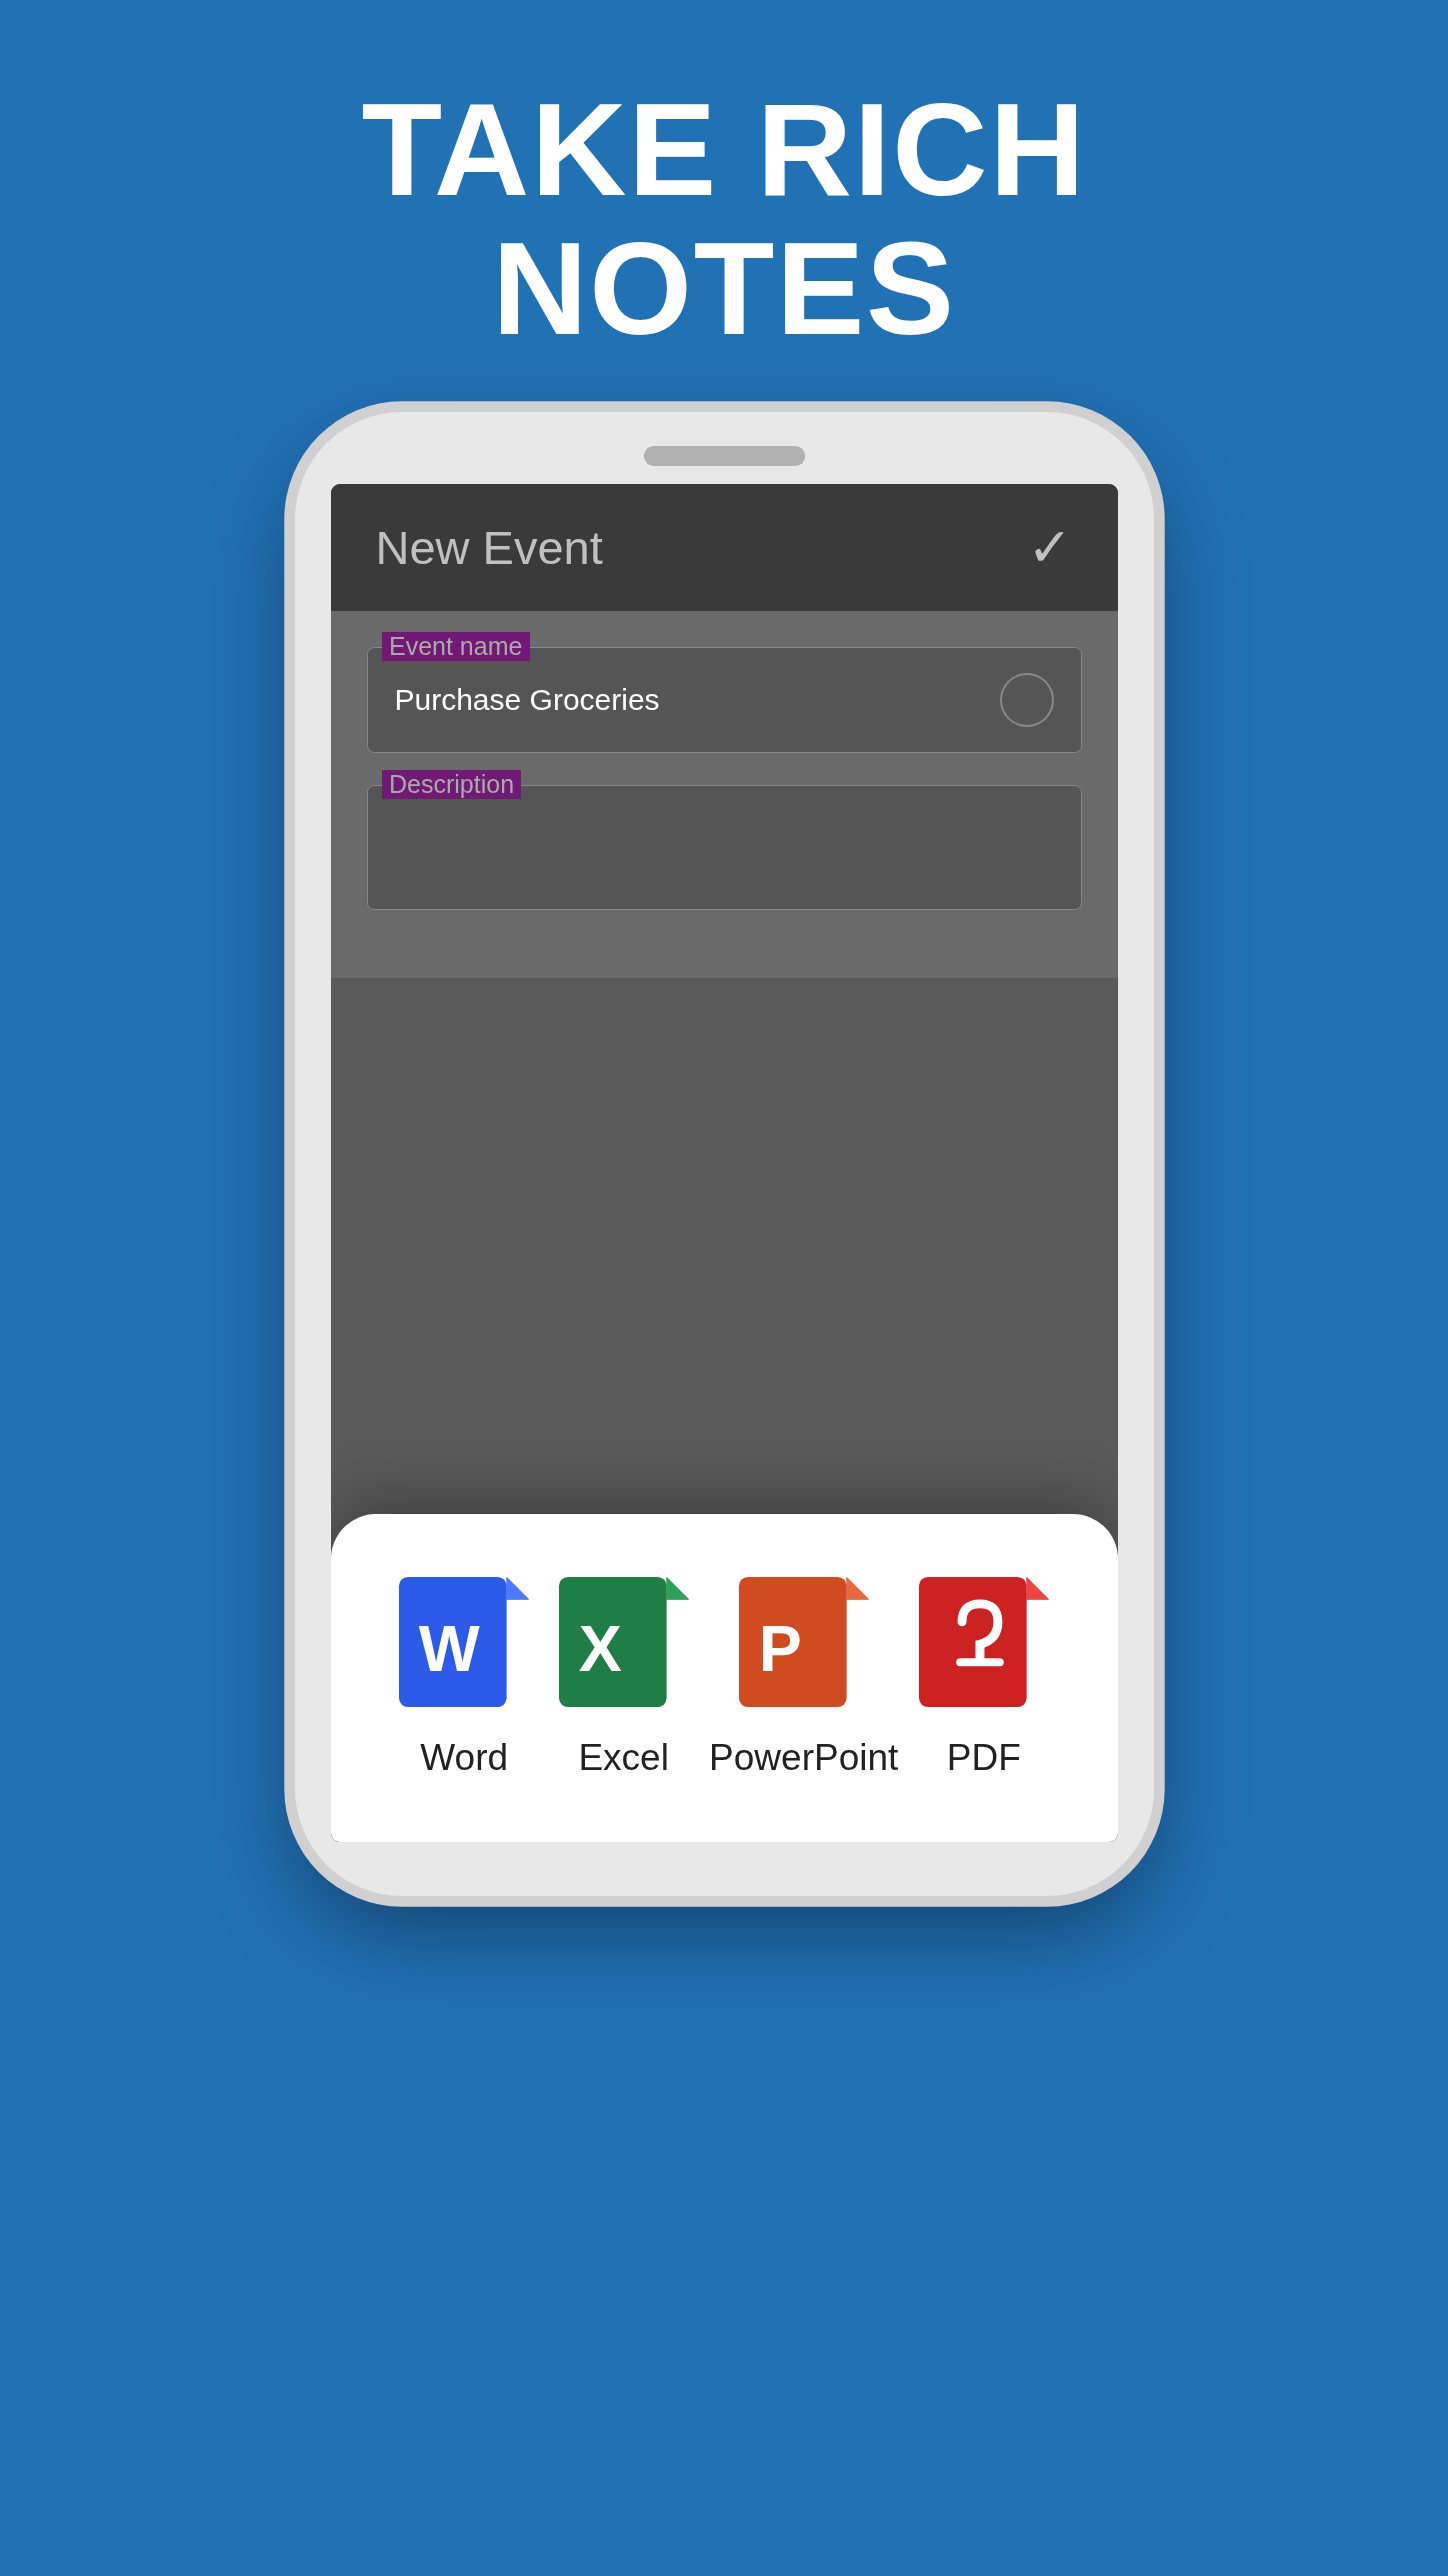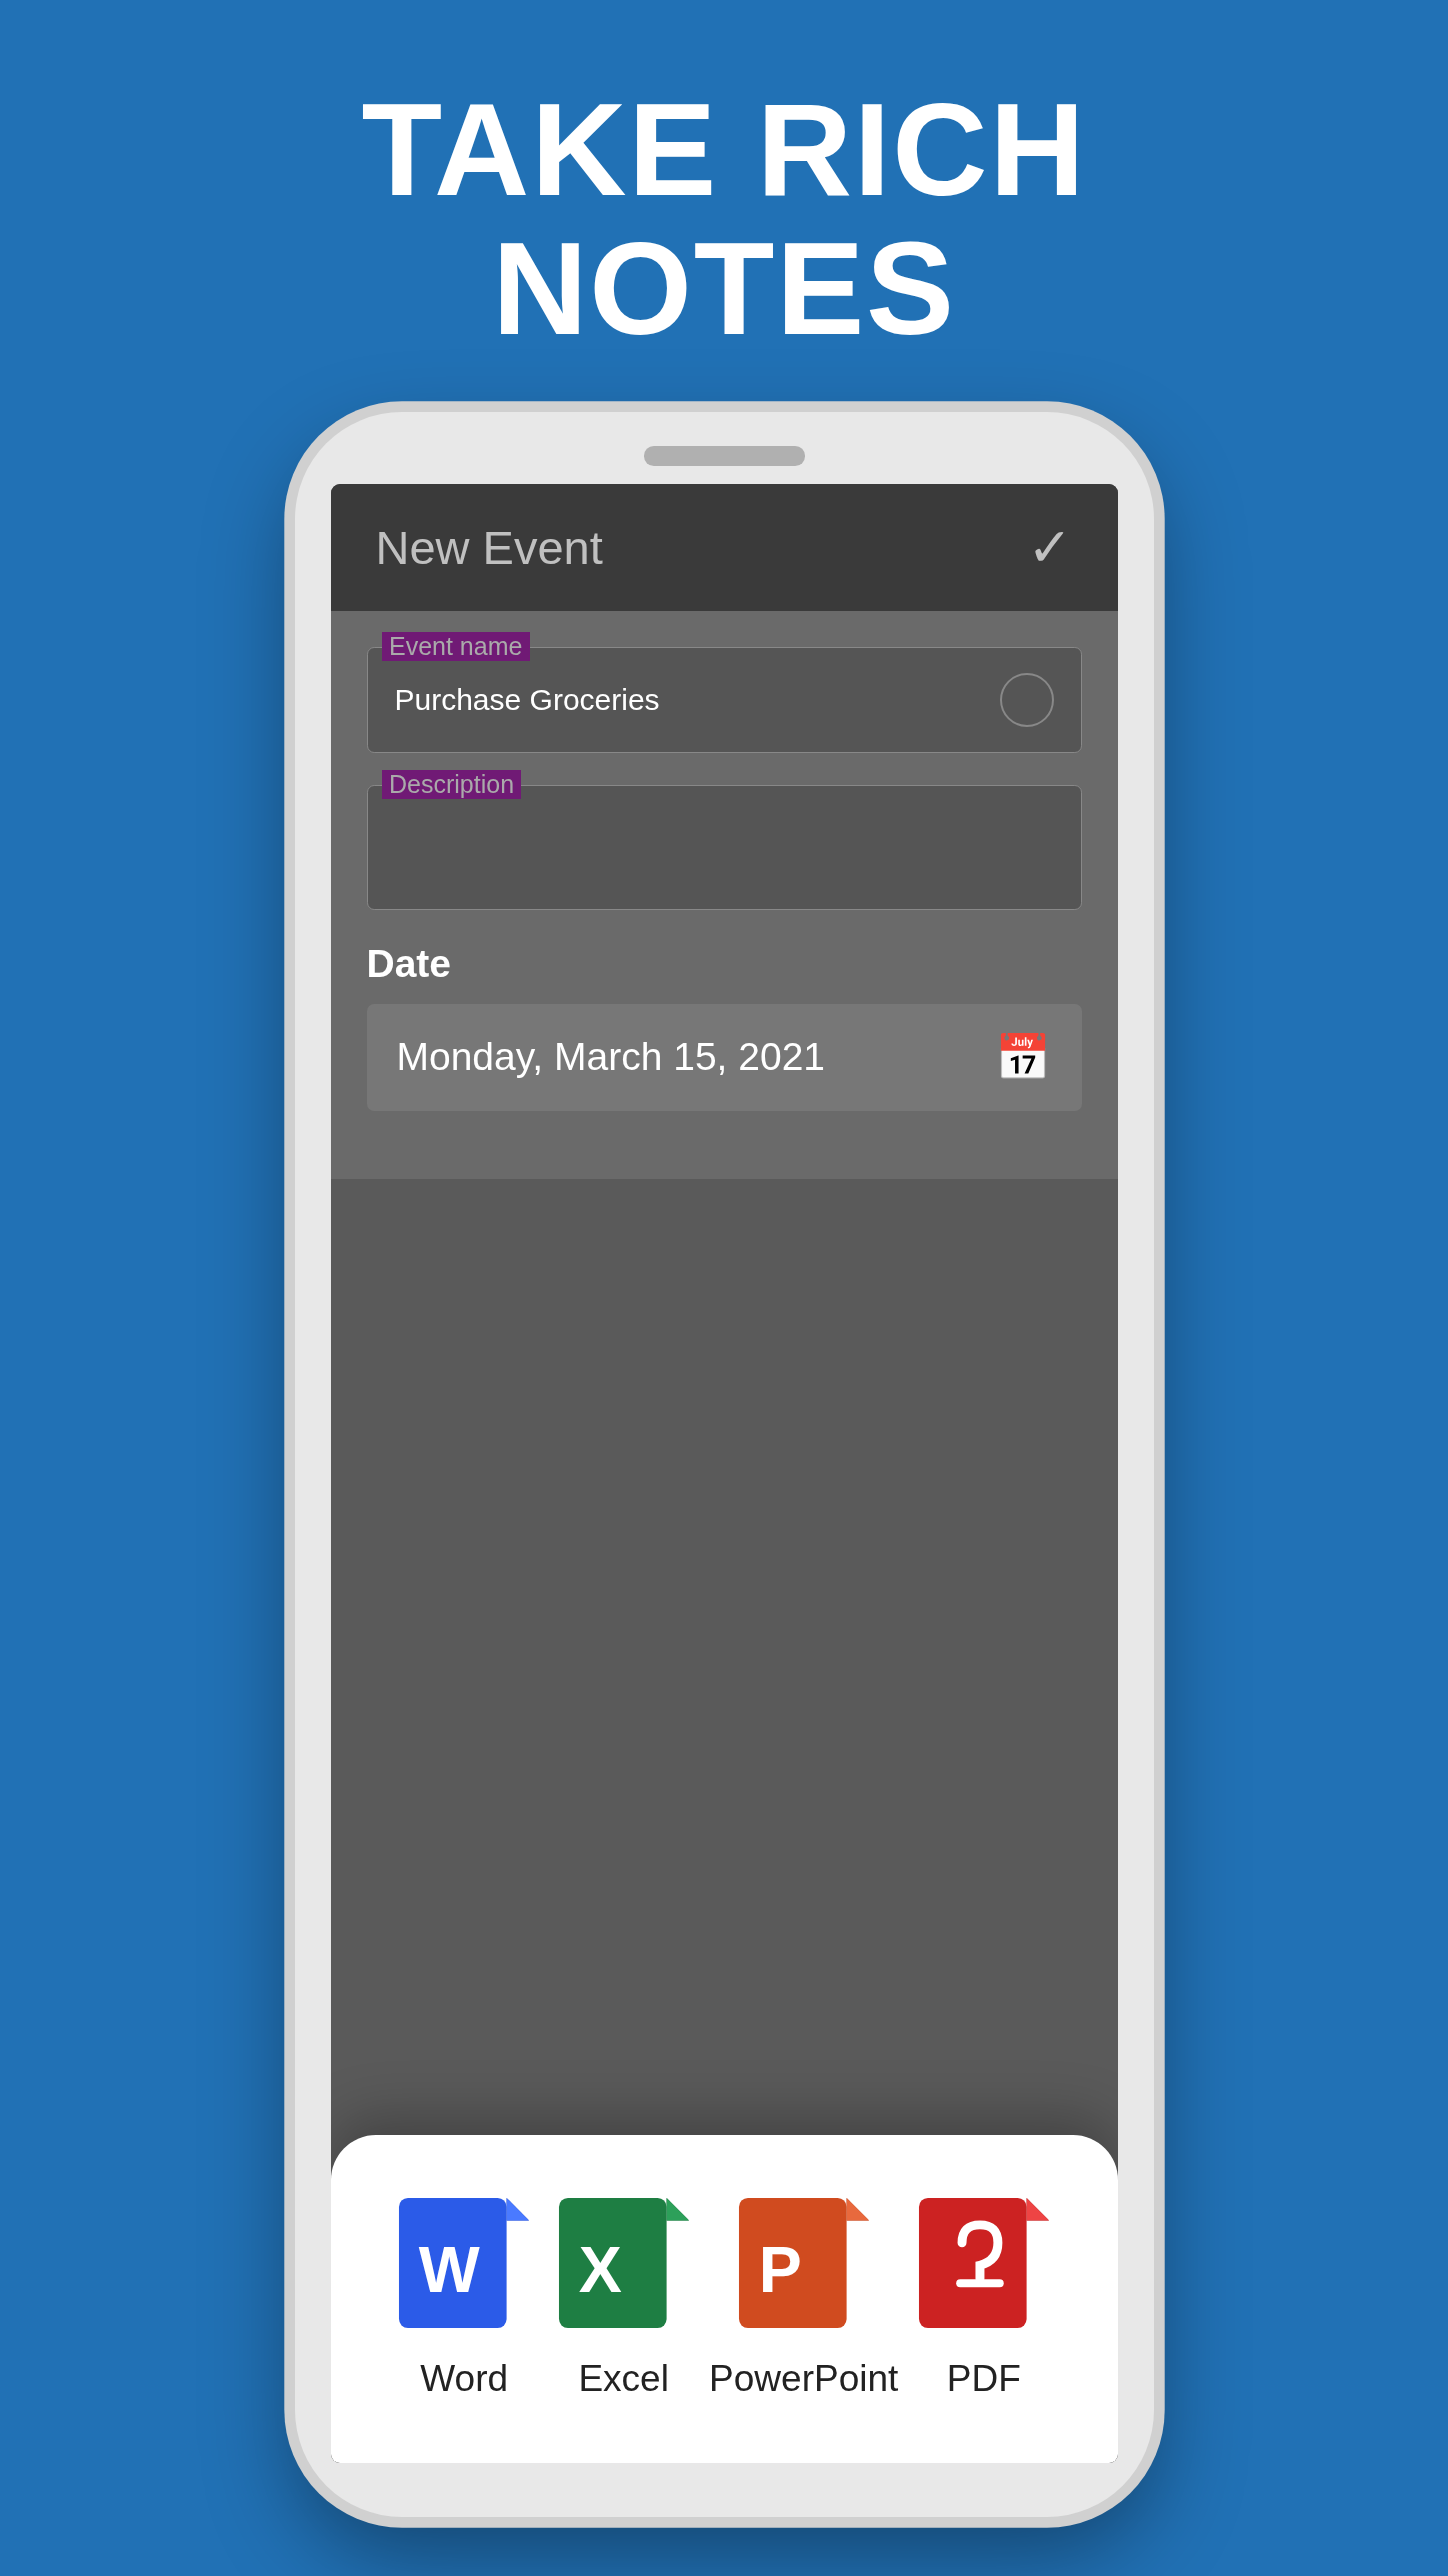--- a/index.html
+++ b/index.html
@@ -22,21 +22,21 @@
       text-align: center;
       line-height: 1.05;
       margin-top: 81px;
       margin-bottom: 54px;
       letter-spacing: 1.8px;
     }
 
     
     .phone {
       width: 859px;
-      height: 2105px;
+      height: 1484px;
       background: #e8e8e8;
       border-radius: 107px;
       box-shadow: 0 0 0 10.7px #d0d0d0, 0 36px 89px rgba(0,0,0,0.4);
       display: flex;
       flex-direction: column;
       align-items: center;
       position: relative;
       overflow: hidden;
     }
 
@@ -246,27 +246,20 @@
           <div class="field-icon-circle"></div>
         </div>
       </div>
 
       <div class="field-group">
         <div class="description-box">
           <span class="field-box-label">Description</span>
         </div>
       </div>
 
-      <div class="field-group">
-        <div class="date-label-row">Date</div>
-        <div class="date-box">
-          <span class="date-value">Monday, March 15, 2021</span>
-          <span class="calendar-icon">📅</span>
-        </div>
-      </div>
     </div>
 
     <div class="screen-bottom-content"></div>
 
     <div class="bottom-sheet">
 
       <div class="file-type-item">
         <div class="file-icon">
           <svg viewBox="0 0 165 165" xmlns="http://www.w3.org/2000/svg">
 

